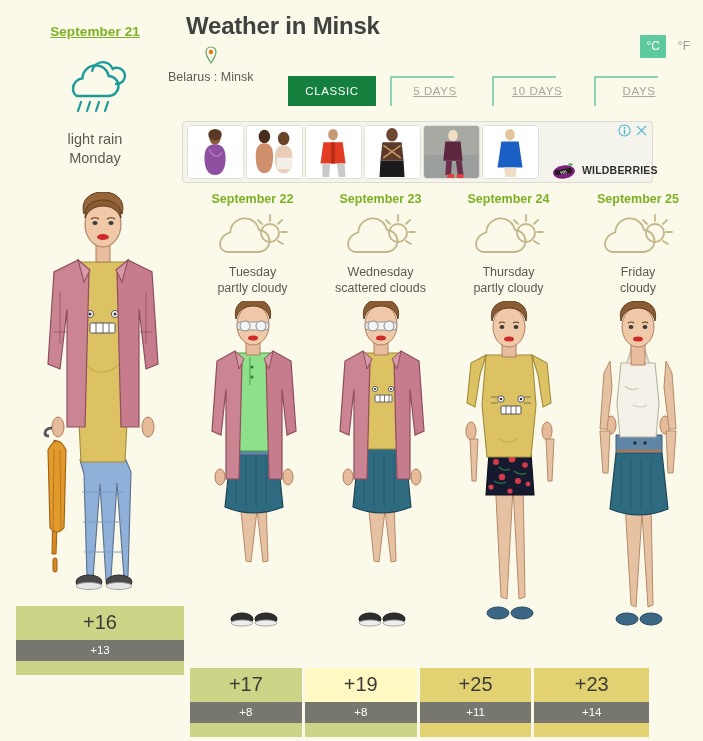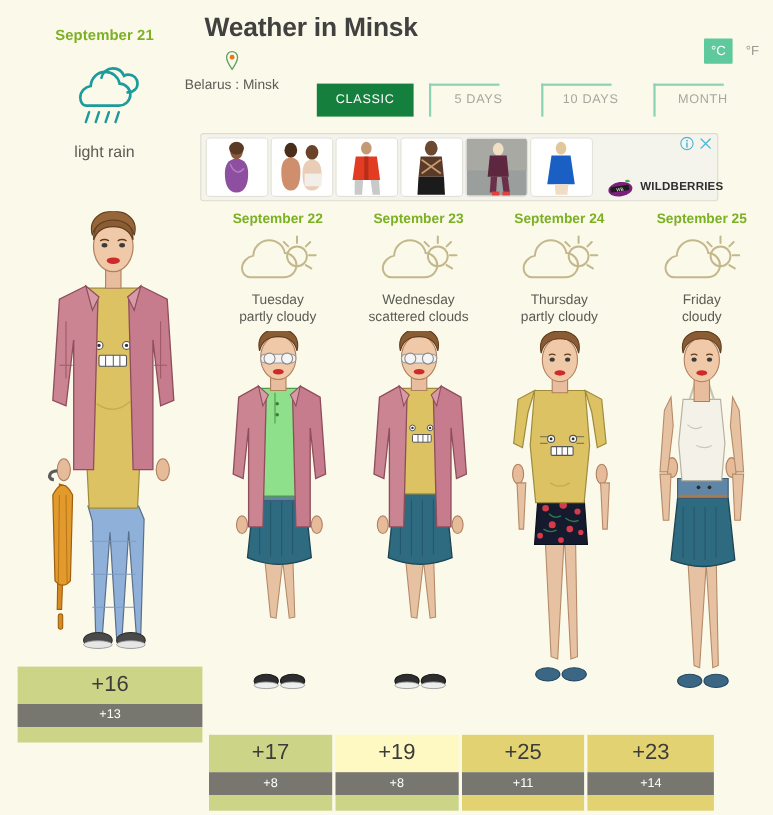--- a/index.html
+++ b/index.html
@@ -9,20 +9,21 @@
     font-family: "Liberation Sans", sans-serif;
     overflow: hidden;
   }
   .page { position: relative; width: 703px; height: 741px; background: #fbf9e9; }
 
   
   .today-date {
     position: absolute; left: 0; top: 24px; width: 190px;
     text-align: center; color: #7cb025; font-size: 13.5px; font-weight: bold;
     letter-spacing: .1px;
+    text-decoration: underline;
   }
   .today-icon { position: absolute; left: 56px; top: 58px; width: 80px; height: 58px; }
   .today-cond {
     position: absolute; left: 0; top: 130px; width: 190px; text-align: center;
     color: #5b5b55; font-size: 14.5px; line-height: 19px;
   }
 
   .title {
     position: absolute; left: 186px; top: 12px;
     font-size: 24px; font-weight: bold; color: #41423f; letter-spacing: -.2px;
@@ -38,21 +39,21 @@
   }
   .unit.active { background: #5ec99c; color: #ffffff; }
 
   
   .tabs { position: absolute; left: 288px; top: 76px; display: flex; gap: 0; }
   .tab {
     width: 88px; height: 30px; line-height: 30px; text-align: center;
     font-size: 11.5px; letter-spacing: .6px; color: #a7a79e; cursor: pointer;
     position: relative; background: transparent;
   }
-  .tab + .tab { margin-left: 14px; }
+  .tab + .tab { margin-left: 14px; text-decoration: underline; }
   .tab.inactive { border-left: 2px solid #8bd3b4; }
   .tab.inactive::before {
     content: ""; position: absolute; left: -2px; top: 0; width: 74%; height: 2px; background: #8bd3b4;
   }
   .tab.active { background: #15803d; color: #ffffff; font-weight: normal; }
 
   
   .ad {
     position: absolute; left: 182px; top: 121px; width: 471px; height: 62px;
     background: #f4f3ec; border: 1px solid #dedcd0; border-radius: 3px;
@@ -119,20 +120,21 @@
         <line x1="25" y1="44" x2="22" y2="53"></line>
         <line x1="34" y1="44" x2="31" y2="53"></line>
         <line x1="43" y1="44" x2="40" y2="53"></line>
         <line x1="52" y1="44" x2="49" y2="53"></line>
       </g>
     </svg>
   </div>
 
   <div class="today-cond">
     <div>light rain</div>
+    <div>Monday</div>
   </div>
 
   <div class="title">Weather in Minsk</div>
 
   <div class="loc-row">
     <span class="pin-icon">
       <svg viewBox="0 0 14 18" width="14" height="18">
         <path d="M7 1C4.2 1 2 3.2 2 6c0 3.7 5 11 5 11s5-7.3 5-11c0-2.8-2.2-5-5-5z" fill="none" stroke="#5fa15f" stroke-width="1.2"></path>
         <circle cx="7" cy="6" r="2.2" fill="#e8761e"></circle>
       </svg>
@@ -142,21 +144,21 @@
 
   <div class="unit-box">
     <span class="unit active">°C</span>
     <span class="unit">°F</span>
   </div>
 
   <div class="tabs">
     <div class="tab active">CLASSIC</div>
     <div class="tab inactive">5 DAYS</div>
     <div class="tab inactive">10 DAYS</div>
-    <div class="tab inactive">MONTH</div>
+    <div class="tab inactive">DAYS</div>
   </div>
 
   <div class="ad">
     <div class="ad-inner">
 
       <div class="ad-thumb">
         <svg viewBox="0 0 57 54">
             <rect width="57" height="54" fill="#fff"></rect>
           <ellipse cx="28" cy="12" rx="6" ry="7.5" fill="#8b5a3c"></ellipse>
           <path d="M28 19c-8 0-11 6-11 14 0 10 3 18 11 18s11-8 11-18c0-8-3-14-11-14z" fill="#8e4fa0"></path>

